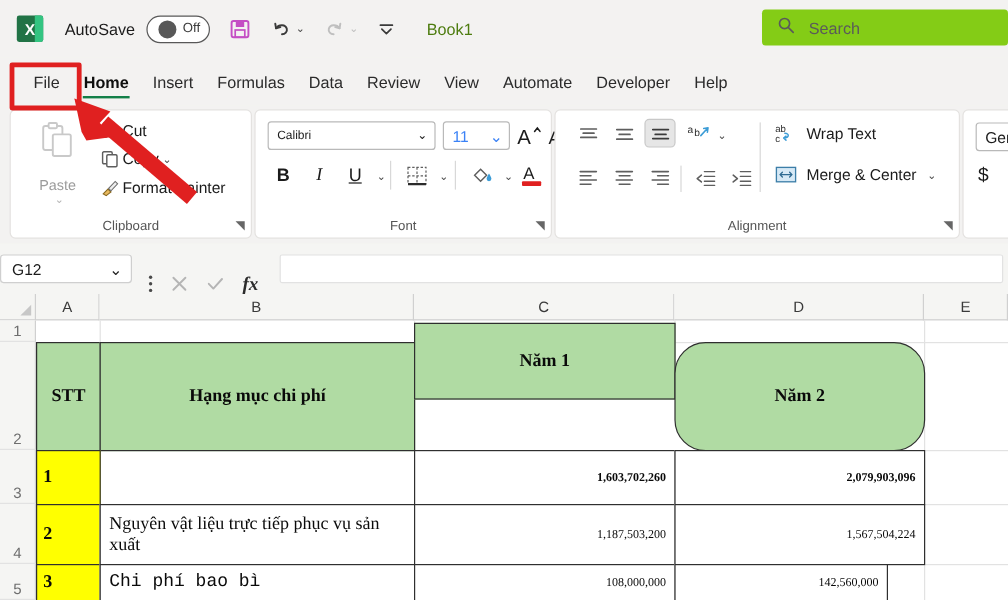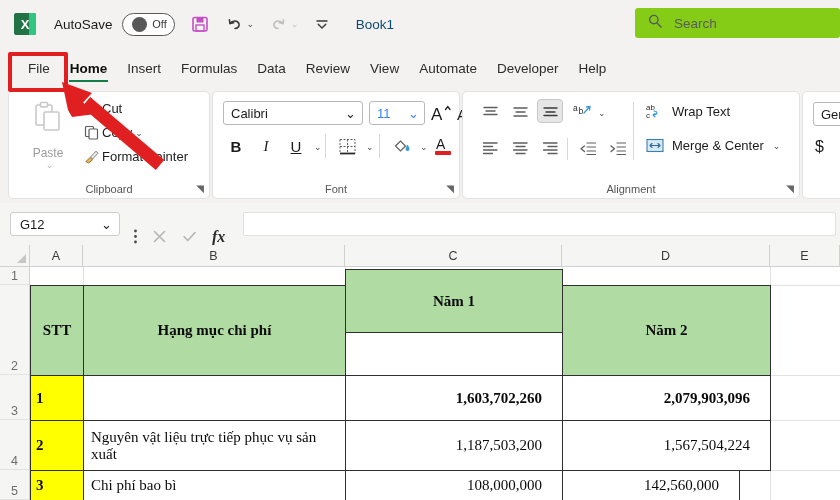--- a/index.html
+++ b/index.html
@@ -47,21 +47,21 @@
   }
   .toggle .tlabel {
     font-size: 11px; color: #3B3B3B; margin-left: 5px;
   }
   .tb-icon {
     margin-left: 15px; display: flex; align-items: center;
     justify-content: center; cursor: pointer; flex: none;
   }
   .caret { font-size: 9px; color: #4A4A4A; margin-left: 3px; cursor: pointer; }
   .book-title {
-    margin-left: 26px; font-size: 13.5px; color: #0c4a6e;
+    margin-left: 26px; font-size: 13.5px; color: #4d7c0f;
   }
   .searchbox {
     position: absolute; right: 0; top: 8px; width: 205px; height: 30px;
     background: #84cc16; border-radius: 3px;
     display: flex; align-items: center;
   }
   .searchbox .sicon { margin-left: 12px; }
   .searchbox .splace {
     margin-left: 11px; font-size: 13.5px; color: #5A5A5A;
   }
@@ -114,21 +114,21 @@
   }
   .clip-item .ci { width: 21px; display: flex; justify-content: center; }
 
   
   #g-font { left: 212px; width: 248px; }
   .fontname {
     position: absolute; left: 10px; top: 9px; width: 140px; height: 24px;
     border: 1px solid #B9B9B9; border-radius: 3px; background: #fff;
     display: flex; align-items: center; cursor: pointer;
   }
-  .fontname span { font-size: 13px; color: #1B1B1B; margin-left: 7px; }
+  .fontname span { font-size: 10px; color: #1B1B1B; margin-left: 7px; }
   .fontname .caret { position: absolute; right: 6px; margin: 0; }
   .fontsize {
     position: absolute; left: 156px; top: 9px; width: 56px; height: 24px;
     border: 1px solid #B9B9B9; border-radius: 3px; background: #fff;
     display: flex; align-items: center; cursor: pointer;
   }
   .fontsize span { font-size: 13px; color: #3b82f6; margin-left: 7px; }
   .fontsize .caret { position: absolute; right: 5px; margin: 0; }
   .ficon {
     position: absolute; display: flex; align-items: center;
@@ -163,21 +163,21 @@
     position: absolute; left: 12px; top: 46px;
     font-size: 16px; color: #1B1B1B; cursor: pointer;
   }
 
   
   .fbar {
     position: absolute; left: 0; top: 203px; width: 840px; height: 42px;
     background: #F5F5F3; display: flex; align-items: center;
   }
   .namebox {
-    margin-left: 10px; width: 110px; height: 24px;
+    width: 110px; height: 24px;
     background: #fff; border: 1px solid #CFCFCF; border-radius: 3px;
     display: flex; align-items: center; position: relative; cursor: pointer;
   }
   .namebox span { font-size: 13px; color: #1B1B1B; margin-left: 9px; }
   .namebox .caret { position: absolute; right: 7px; margin: 0; }
   .fb-ic {
     margin-left: 13px; display: flex; align-items: flex-end;
     justify-content: center; cursor: pointer; margin-top: 24px;
   }
   .fb-input {
@@ -227,21 +227,21 @@
     font-weight: bold; font-size: 15px; color: #0A0A0A;
   }
   .cell.txt {
     background: #fff; border: 1.4px solid #2F2F2F;
     align-items: center; padding-left: 7px; padding-right: 3px;
     font-size: 15px; color: #0A0A0A; line-height: 1.12;
   }
   .cell.num {
     background: #fff; border: 1.4px solid #2F2F2F;
     align-items: center; justify-content: flex-end;
-    padding-right: 20px; font-size: 15px; color: #0A0A0A;
+    padding-right: 7px; font-size: 10px; color: #0A0A0A;
   }
   .cell.b { font-weight: bold; }
   .gline-v {
     position: absolute; width: 1px; background: #E2E2E2; top: 22px;
   }
   .gline-h {
     position: absolute; height: 1px; background: #E2E2E2; left: 30px; right: 0;
   }
 
   
@@ -573,33 +573,33 @@
     <div class="gline-v" style="left:562px; height:18px;"></div>
     <div class="gline-v" style="left:770px; top:22px; height:233px;"></div>
     <div class="gline-h" style="top:40px;"></div>
     <div class="gline-h" style="top:130px; left:770px;"></div>
     <div class="gline-h" style="top:175px; left:770px;"></div>
     <div class="gline-h" style="top:225px; left:770px;"></div>
 
     <div class="cell hdrcell" style="left:30px;  top:40px; width:54px;  height:91px;">STT</div>
     <div class="cell hdrcell" style="left:83px;  top:40px; width:263px; height:91px;">Hạng mục chi phí</div>
     <div class="cell hdrcell" style="left:345px; top:24px; width:218px; height:64px;">Năm 1</div>
-    <div class="cell hdrcell" style="left:562px; top:40px; width:209px; height:91px;">Năm 2</div>
+    <div class="cell hdrcell" style="left:562px; top:40px; width:209px; height:91px;border-radius:26px;">Năm 2</div>
 
     <div class="cell stt b" style="left:30px;  top:130px; width:54px;  height:46px;">1</div>
     <div class="cell num b" style="left:345px; top:130px; width:218px; height:46px;">1,603,702,260</div>
     <div class="cell num b" style="left:562px; top:130px; width:209px; height:46px;">2,079,903,096</div>
 
     <div class="cell stt b" style="left:30px;  top:175px; width:54px;  height:51px;">2</div>
     <div class="cell txt" style="left:83px;  top:175px; width:263px; height:51px;">Nguyên vật liệu trực tiếp phục vụ sản xuất</div>
     <div class="cell num" style="left:345px; top:175px; width:218px; height:51px;">1,187,503,200</div>
     <div class="cell num" style="left:562px; top:175px; width:209px; height:51px;">1,567,504,224</div>
 
     <div class="cell stt b" style="left:30px;  top:225px; width:54px;  height:31px;">3</div>
-    <div class="cell txt" style="left:83px;  top:225px; width:263px; height:31px;">Chi phí bao bì</div>
+    <div class="cell txt" style="left:83px;  top:225px; width:263px; height:31px;font-family:Liberation Mono, monospace;">Chi phí bao bì</div>
     <div class="cell num" style="left:345px; top:225px; width:218px; height:31px;">108,000,000</div>
     <div class="cell num" style="left:562px; top:225px; width:178px; height:31px;">142,560,000</div>
   </div>
 
   <div class="annot-box" style="left:8px; top:52px; width:60px; height:40px;"></div>
 
   <svg class="annot-arrow" style="left:0; top:0;" width="840" height="500">
     <path d="M160 165 L86 102" stroke="#E02020" stroke-width="13" stroke-linecap="butt"></path>
     <path d="M62 82 L95 114 L72 117 L68 110 Z" fill="#E02020"></path>
     <path d="M62 82 L92 93 L76 110 Z" fill="#E02020"></path>

